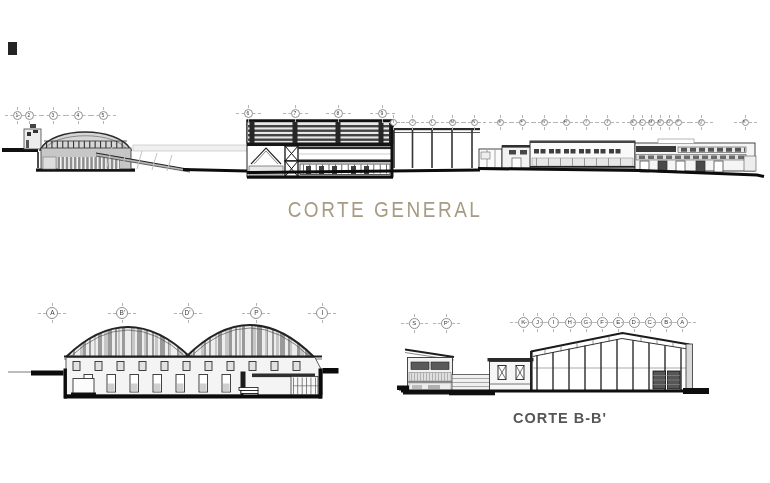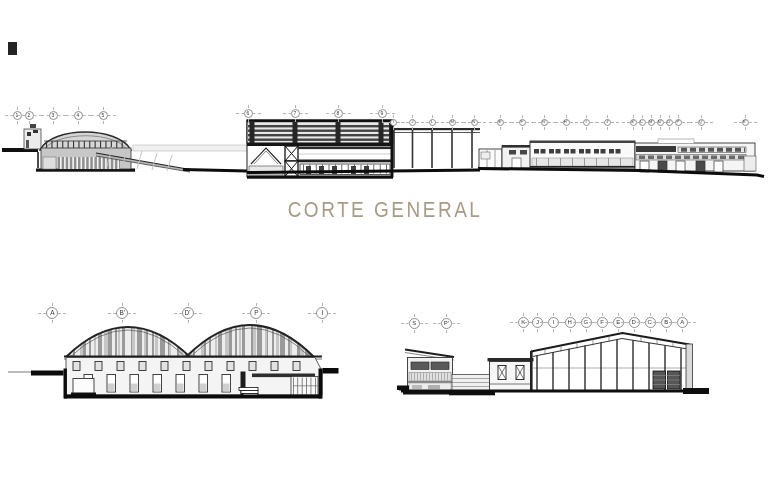--- a/index.html
+++ b/index.html
@@ -328,20 +328,23 @@
 
       <rect x="401" y="389.5" width="292" height="3" fill="#0e0e0e"></rect>
       <rect x="683" y="388" width="26" height="6" fill="#0e0e0e"></rect>
       <rect x="397" y="385.5" width="12" height="4.5" fill="#0e0e0e"></rect>
     </g>
   </svg>
 
   <div class="title-general">CORTE GENERAL</div>
 
 
+  <div class="label-bold label-right">
+    <span>CORTE B-B'</span>
+  </div>
 
 <div class="bubble" style="left: 4.5px; top: 110.5px; width: 25px; height: 9px;">
       <div class="tick-h" style="top: 4.5px;"></div>
       <div class="tick-v" style="left: 12.5px; top: -4px; height: 17px;"></div>
       <div class="c" style="left: 8px; top: 0px; width: 7px; height: 7px;">
         <span style="transform: scale(0.5);">1</span>
       </div>
     </div>
     <div class="bubble" style="left: 16.5px; top: 110.5px; width: 25px; height: 9px;">
       <div class="tick-h" style="top: 4.5px;"></div>

